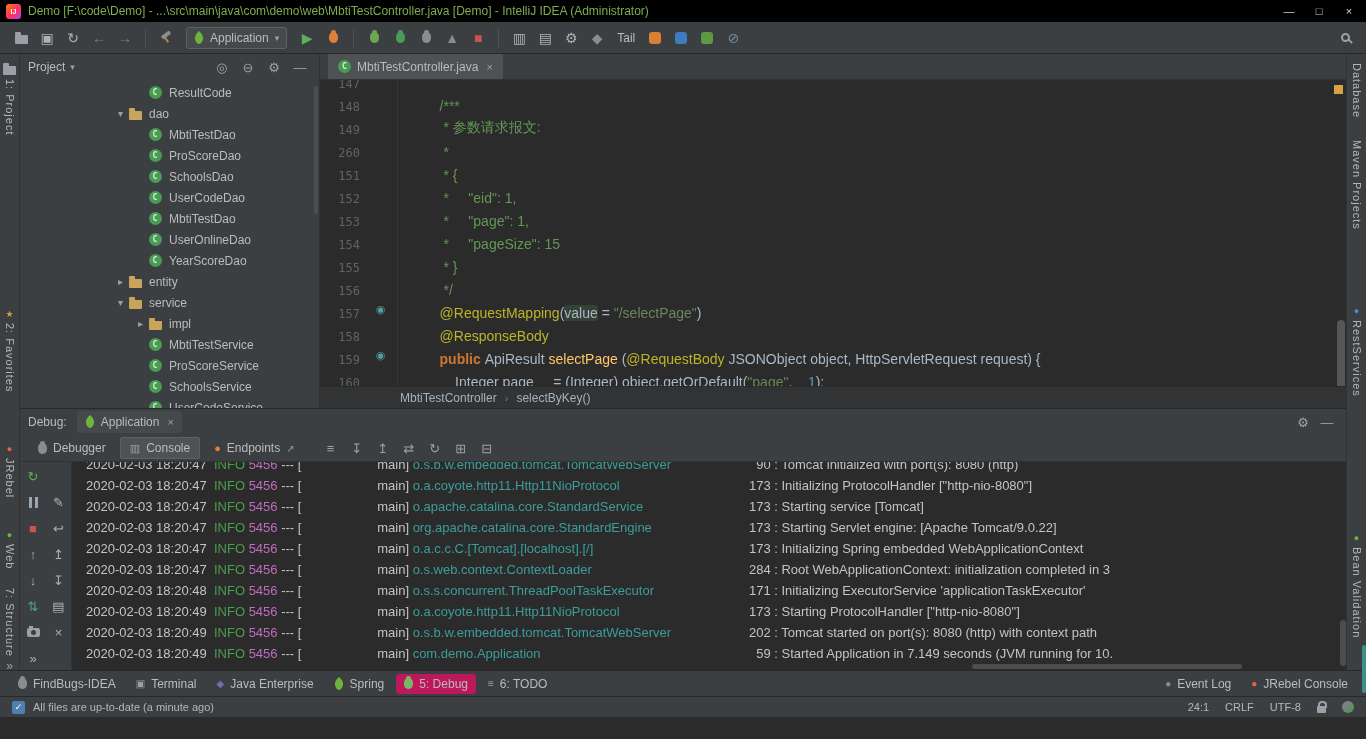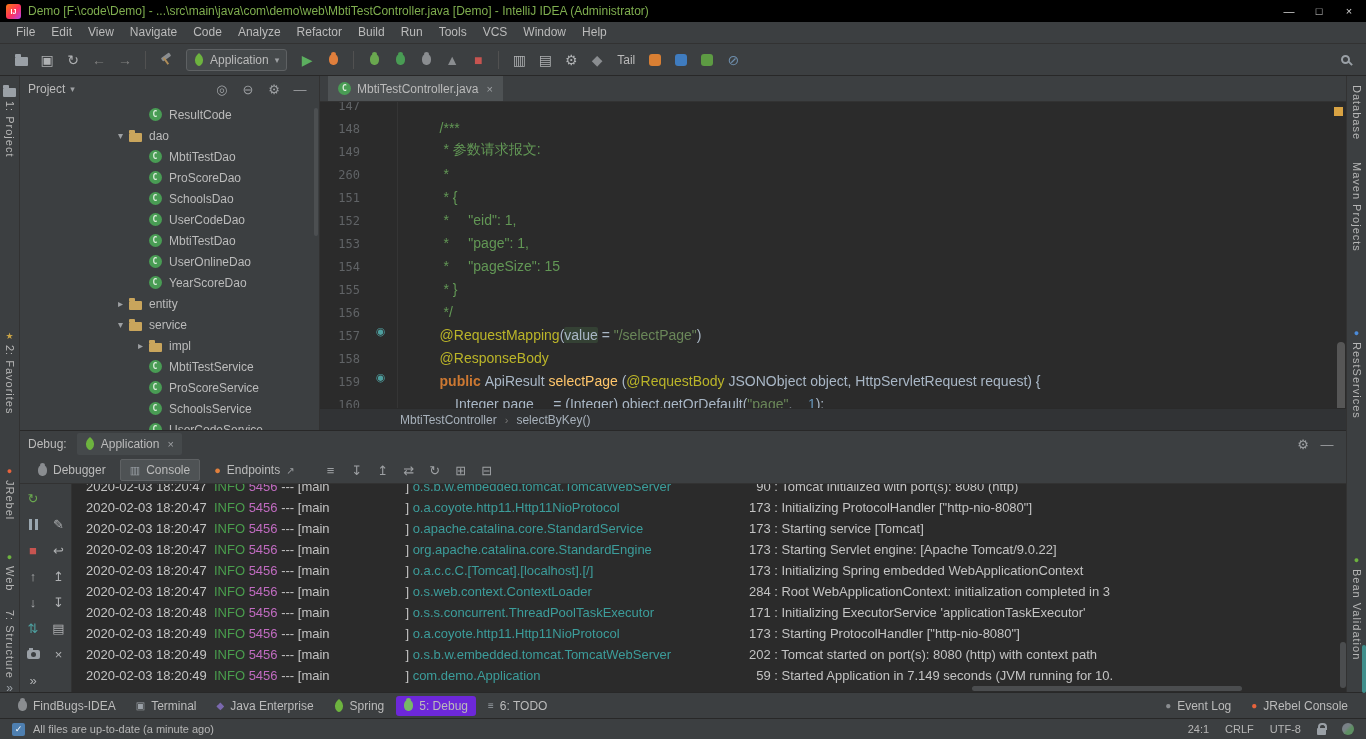--- a/index.html
+++ b/index.html
@@ -92,33 +92,33 @@
 .dbg-toolbar{display:flex;align-items:center;gap:2px;margin-left:14px}
 .dbg-tb-icon{width:24px;height:22px;display:inline-flex;align-items:center;justify-content:center;color:#9da0a3;font-size:13px}
 .dbg-body{flex:1;display:flex;min-height:0}
 .icol{width:26px;flex:none;background:#3c3f41;display:flex;flex-direction:column;align-items:center;padding-top:3px;gap:3px}
 .icol-b{border-right:1px solid #323232;padding-top:29px}
 .col-icon{width:23px;height:23px;display:inline-flex;align-items:center;justify-content:center;color:#afb1b3;font-size:13px;flex:none}
 .console{flex:1;background:#2b2b2b;position:relative;overflow:hidden;padding-left:14px;min-width:0}
 .console-inner{margin-top:-5px}
 .console-line{height:21px;font-family:"DejaVu Sans Mono",monospace;font-size:13px;white-space:pre;color:#c3c3c3}
 .cl-ts{color:#c3c3c3}.cl-level{color:#4a9e4d}.cl-pid{color:#c06bc0}
-.cl-thread{display:inline-block;width:104px;color:#c3c3c3}
+.cl-thread{display:inline-block;width:104px;text-align:right;color:#c3c3c3}
 .cl-logger{display:inline-block;width:332px;color:#3c9d9b}
 .cl-lineno{display:inline-block;width:26px;text-align:right;color:#c3c3c3}
 .cl-msg{color:#c3c3c3}
 .h-thumb{position:absolute;bottom:1px;left:900px;width:270px;height:5px;background:#5a5d5f;border-radius:3px;opacity:.7}
 .cons-vthumb{position:absolute;right:0;top:158px;width:6px;height:46px;background:#5a5d5f;border-radius:3px;opacity:.7}
 
 
 .tw-bar{height:26px;background:#3c3f41;border-top:1px solid #282828;display:flex;align-items:center;padding:0 10px;flex:none}
 .tw-left,.tw-right{display:flex;align-items:center;gap:4px}
 .tw-right{margin-left:auto}
 .tw-btn{display:flex;align-items:center;gap:6px;padding:3px 8px;border-radius:3px;color:#bbb;white-space:nowrap}
-.tw-btn.selected{background:#6d28d9}
+.tw-btn.selected{background:#be185d}
 .tw-ic{display:inline-flex;align-items:center;justify-content:center;font-size:10px}
 .statusbar{height:21px;background:#3c3f41;border-top:1px solid #282828;display:flex;align-items:center;padding:0 12px;gap:8px;font-size:11px;color:#b6b6b6;flex:none}
 .sb-icon{width:13px;height:13px;border-radius:2px;background:#4e7fb0;color:#fff;font-size:9px;line-height:13px;text-align:center;flex:none}
 .sb-right{margin-left:auto;display:flex;align-items:center;gap:16px}
 .sb-item{color:#b6b6b6;display:inline-flex;align-items:center}
 
 
 .shp{display:inline-block;font-style:normal}
 .shp-folder{position:relative;width:13px;height:9px;background:var(--c,#c9a55c);border-radius:1px;margin-top:3px}
 .shp-folder::before{content:"";position:absolute;top:-3px;left:0;width:6px;height:3px;background:inherit;border-radius:1px 1px 0 0}
@@ -148,35 +148,20 @@
   <div class="titlebar">
     <span class="tb-logo">IJ</span>
     <span class="tb-title">Demo [F:\code\Demo] - ...\src\main\java\com\demo\web\MbtiTestController.java [Demo] - IntelliJ IDEA (Administrator)</span>
     <div class="win-controls">
       <span class="win-btn">—</span>
       <span class="win-btn">□</span>
       <span class="win-btn">×</span>
     </div>
   </div>
 
-  <div class="menubar" id="menubar">
-      <span class="menu-item">File</span>
-      <span class="menu-item">Edit</span>
-      <span class="menu-item">View</span>
-      <span class="menu-item">Navigate</span>
-      <span class="menu-item">Code</span>
-      <span class="menu-item">Analyze</span>
-      <span class="menu-item">Refactor</span>
-      <span class="menu-item">Build</span>
-      <span class="menu-item">Run</span>
-      <span class="menu-item">Tools</span>
-      <span class="menu-item">VCS</span>
-      <span class="menu-item">Window</span>
-      <span class="menu-item">Help</span>
-    </div>
 
   <div class="toolbar">
     <div class="tb-items" id="toolbarItems">
         <span class="tb-icon">
           <i class="shp shp-folder" style="--c: #9aa0a6;"></i>
         </span>
         <span class="tb-icon">▣</span>
         <span class="tb-icon">↻</span>
         <span class="tb-icon" style="color: rgb(128, 128, 128);">←</span>
         <span class="tb-icon" style="color: rgb(128, 128, 128);">→</span>

